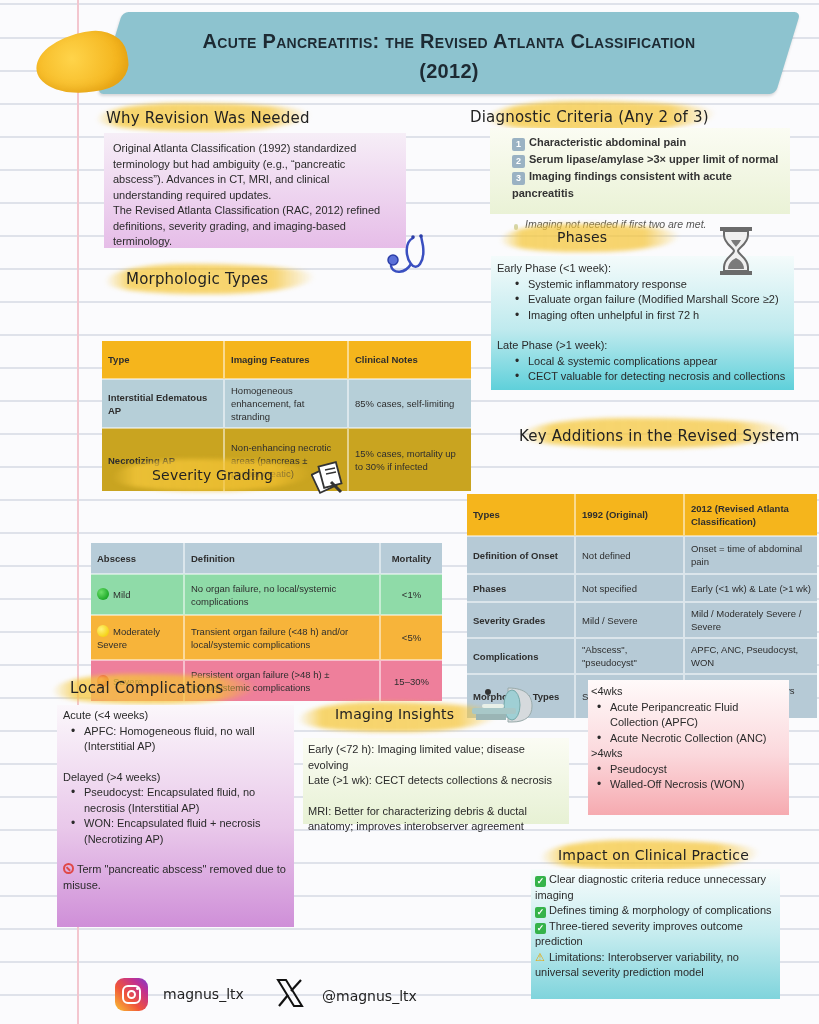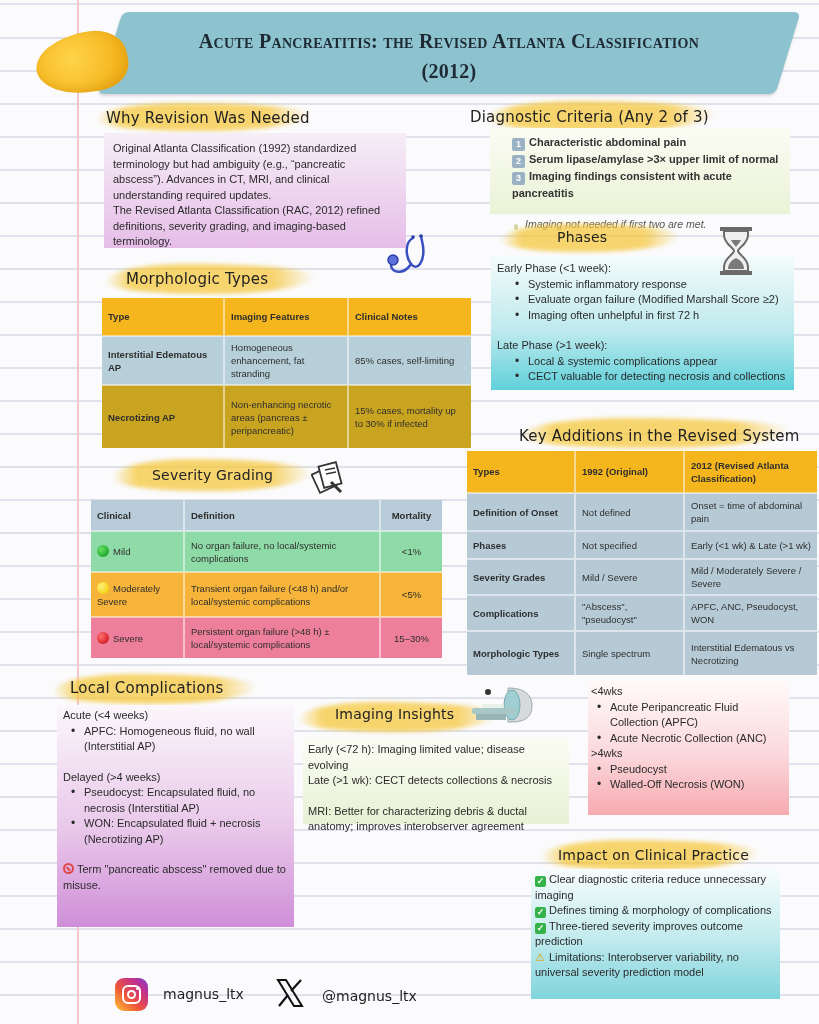--- a/index.html
+++ b/index.html
@@ -22,21 +22,21 @@
   .heading { position: absolute; z-index: 2; font-size: 15px; }
 
   
   .title-banner {
     position: absolute; left: 110px; top: 12px; width: 678px; height: 82px; z-index: 1;
     background: #8dc3cf; transform: skewX(-17deg); border-radius: 6px;
     box-shadow: 0 2px 3px rgba(0,0,0,0.15);
   }
   .title-text {
     position: absolute; left: 110px; top: 26px; width: 678px; z-index: 2;
-    text-align: center; font-family: Liberation Serif, serif; font-weight: bold;
+    text-align: center; font-family: Liberation Sans, sans-serif; font-weight: bold;
     font-size: 20px; line-height: 30px; color: #1d2a33; font-variant: small-caps; letter-spacing: 0.3px;
   }
   .pancreas {
     position: absolute; left: 36px; top: 33px; width: 92px; height: 60px; z-index: 3;
     background: radial-gradient(circle at 40% 40%, #ffd44a, #f4b51e 70%);
     border-radius: 70% 45% 40% 70% / 60% 55% 50% 60%;
     transform: rotate(-10deg);
     box-shadow: inset -4px -4px 8px rgba(200,130,0,0.35);
   }
 
@@ -65,21 +65,21 @@
 
   .num-badge {
     display: inline-block; width: 13px; height: 13px; line-height: 13px; text-align: center;
     font-size: 9px; font-weight: bold; color: #fff; background: #9ab2c3; border-radius: 2px; margin-right: 4px; vertical-align: -1px;
   }
   .diag-item { font-weight: bold; color: #333; line-height: 16px; }
   .diag-note { font-style: italic; color: #555; margin-top: 16px; font-size: 10.5px; padding-left: 13px; position: relative; }
   .diag-note::before { content: ""; position: absolute; left: 2px; top: 7px; width: 4px; height: 6px; background: #d6d6a8; border-radius: 2px; }
 
   
-  table { border-collapse: collapse; position: absolute; z-index: 1; font-size: 9.5px; color: #2e2e2e; }
+  table { border-collapse: collapse; position: absolute; z-index: 1; font-size: 9.5px; color: #2e2e2e; margin-top: 43px; }
   td, th { text-align: left; vertical-align: middle; padding: 4px 6px; font-weight: normal; line-height: 13px; }
   th { font-weight: bold; }
   td + td, th + th { border-left: 2px solid rgba(255,255,255,0.5); }
   tr + tr td { border-top: 2px solid rgba(255,255,255,0.5); }
 
   .tbl-morph { left: 102px; top: 298px; width: 369px; }
   .tbl-morph th { background: #f5b51c; height: 38px; }
   .tbl-morph tr.r1 td { background: #b6cfd8; height: 49px; }
   .tbl-morph tr.r2 td { background: #c9a420; height: 63px; }
   .tbl-morph td.c1 { font-weight: bold; }
@@ -230,21 +230,21 @@
 <svg class="icon" style="left:311px;top:460px;" width="38" height="36" viewBox="0 0 38 36">
   <rect x="4" y="10" width="18" height="20" fill="#fff" stroke="#333" stroke-width="1.8" transform="rotate(-25 13 20)"></rect>
   <rect x="10" y="4" width="18" height="22" fill="#fff" stroke="#333" stroke-width="1.8" transform="rotate(-15 19 15)"></rect>
   <line x1="14" y1="10" x2="24" y2="8" stroke="#333" stroke-width="1.5"></line>
   <line x1="15" y1="14" x2="25" y2="12" stroke="#333" stroke-width="1.5"></line>
   <line x1="20" y1="22" x2="30" y2="32" stroke="#333" stroke-width="3"></line>
 </svg>
 <table class="tbl-sev">
   <tbody>
       <tr>
-    <th style="width:93px">Clinical</th>
+    <th style="width:93px">Abscess</th>
     <th style="width:196px">Definition</th>
     <th class="mort">Mortality</th>
   </tr>
   <tr class="mild">
     <td><span class="dot" style="background:radial-gradient(circle at 35% 35%, #6de06a, #1faa2a 70%);"></span><span>Mild</span></td>
     <td>No organ failure, no local/systemic complications</td>
     <td class="mort">&lt;1%</td>
   </tr>
   <tr class="mod">
     <td><span class="dot" style="background:radial-gradient(circle at 35% 35%, #fff27a, #f5d31a 70%);"></span><span>Moderately Severe</span></td>

